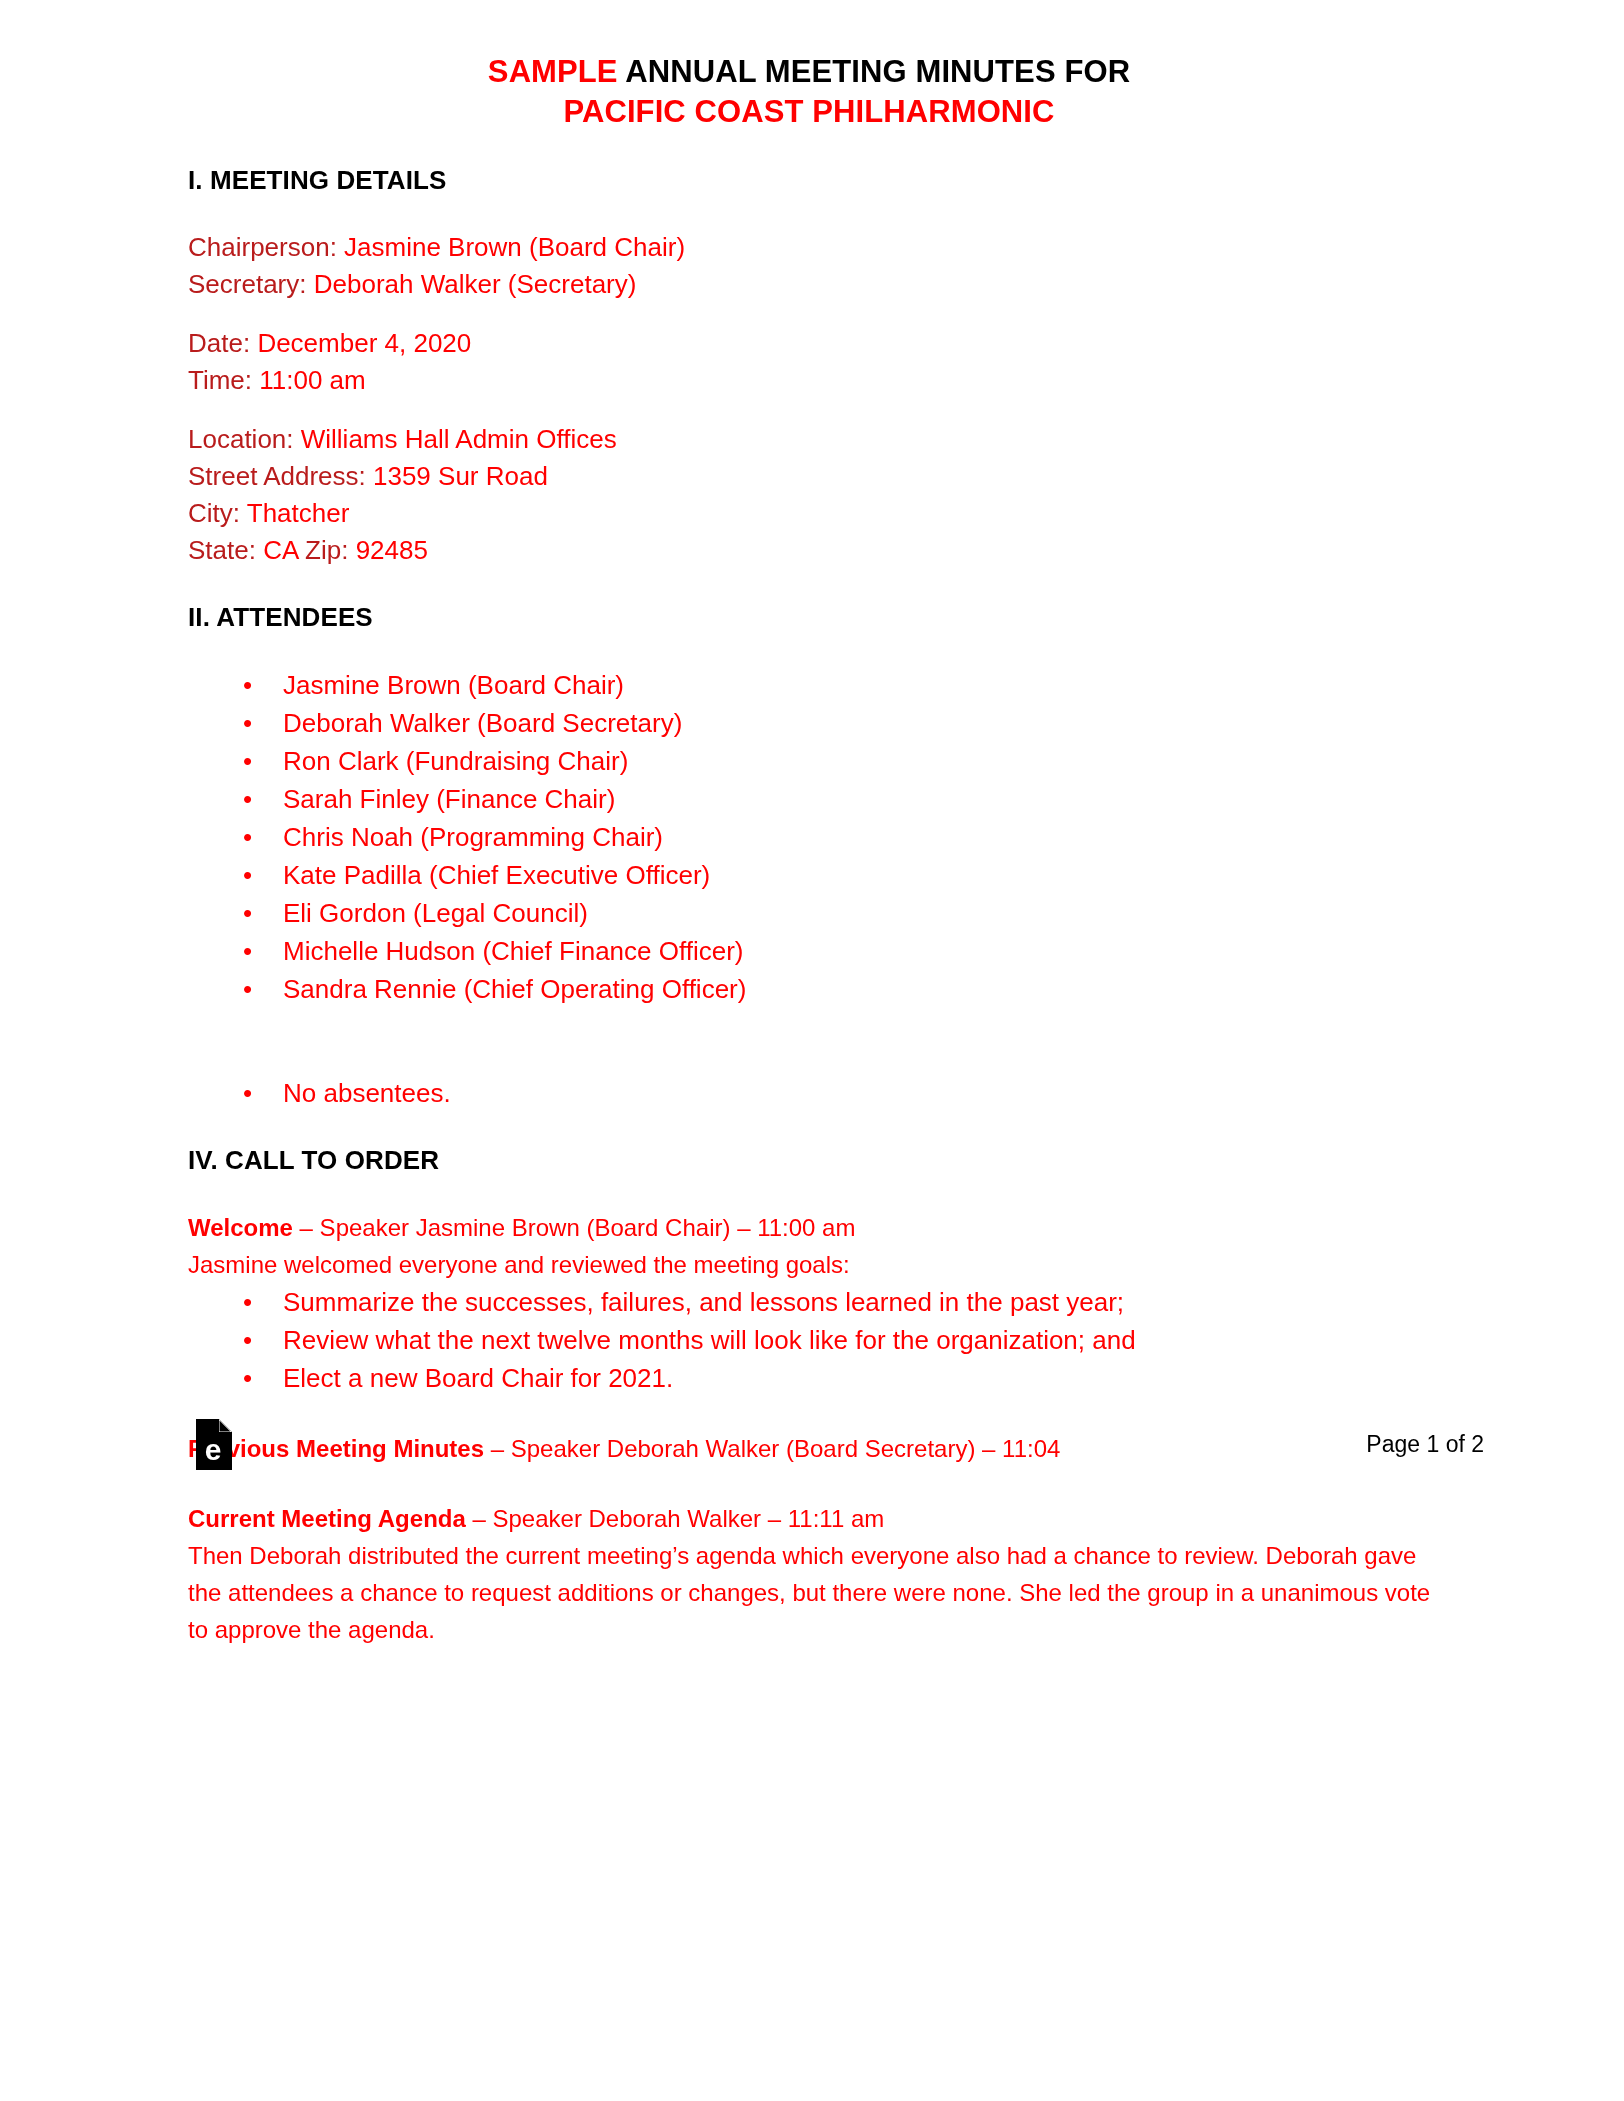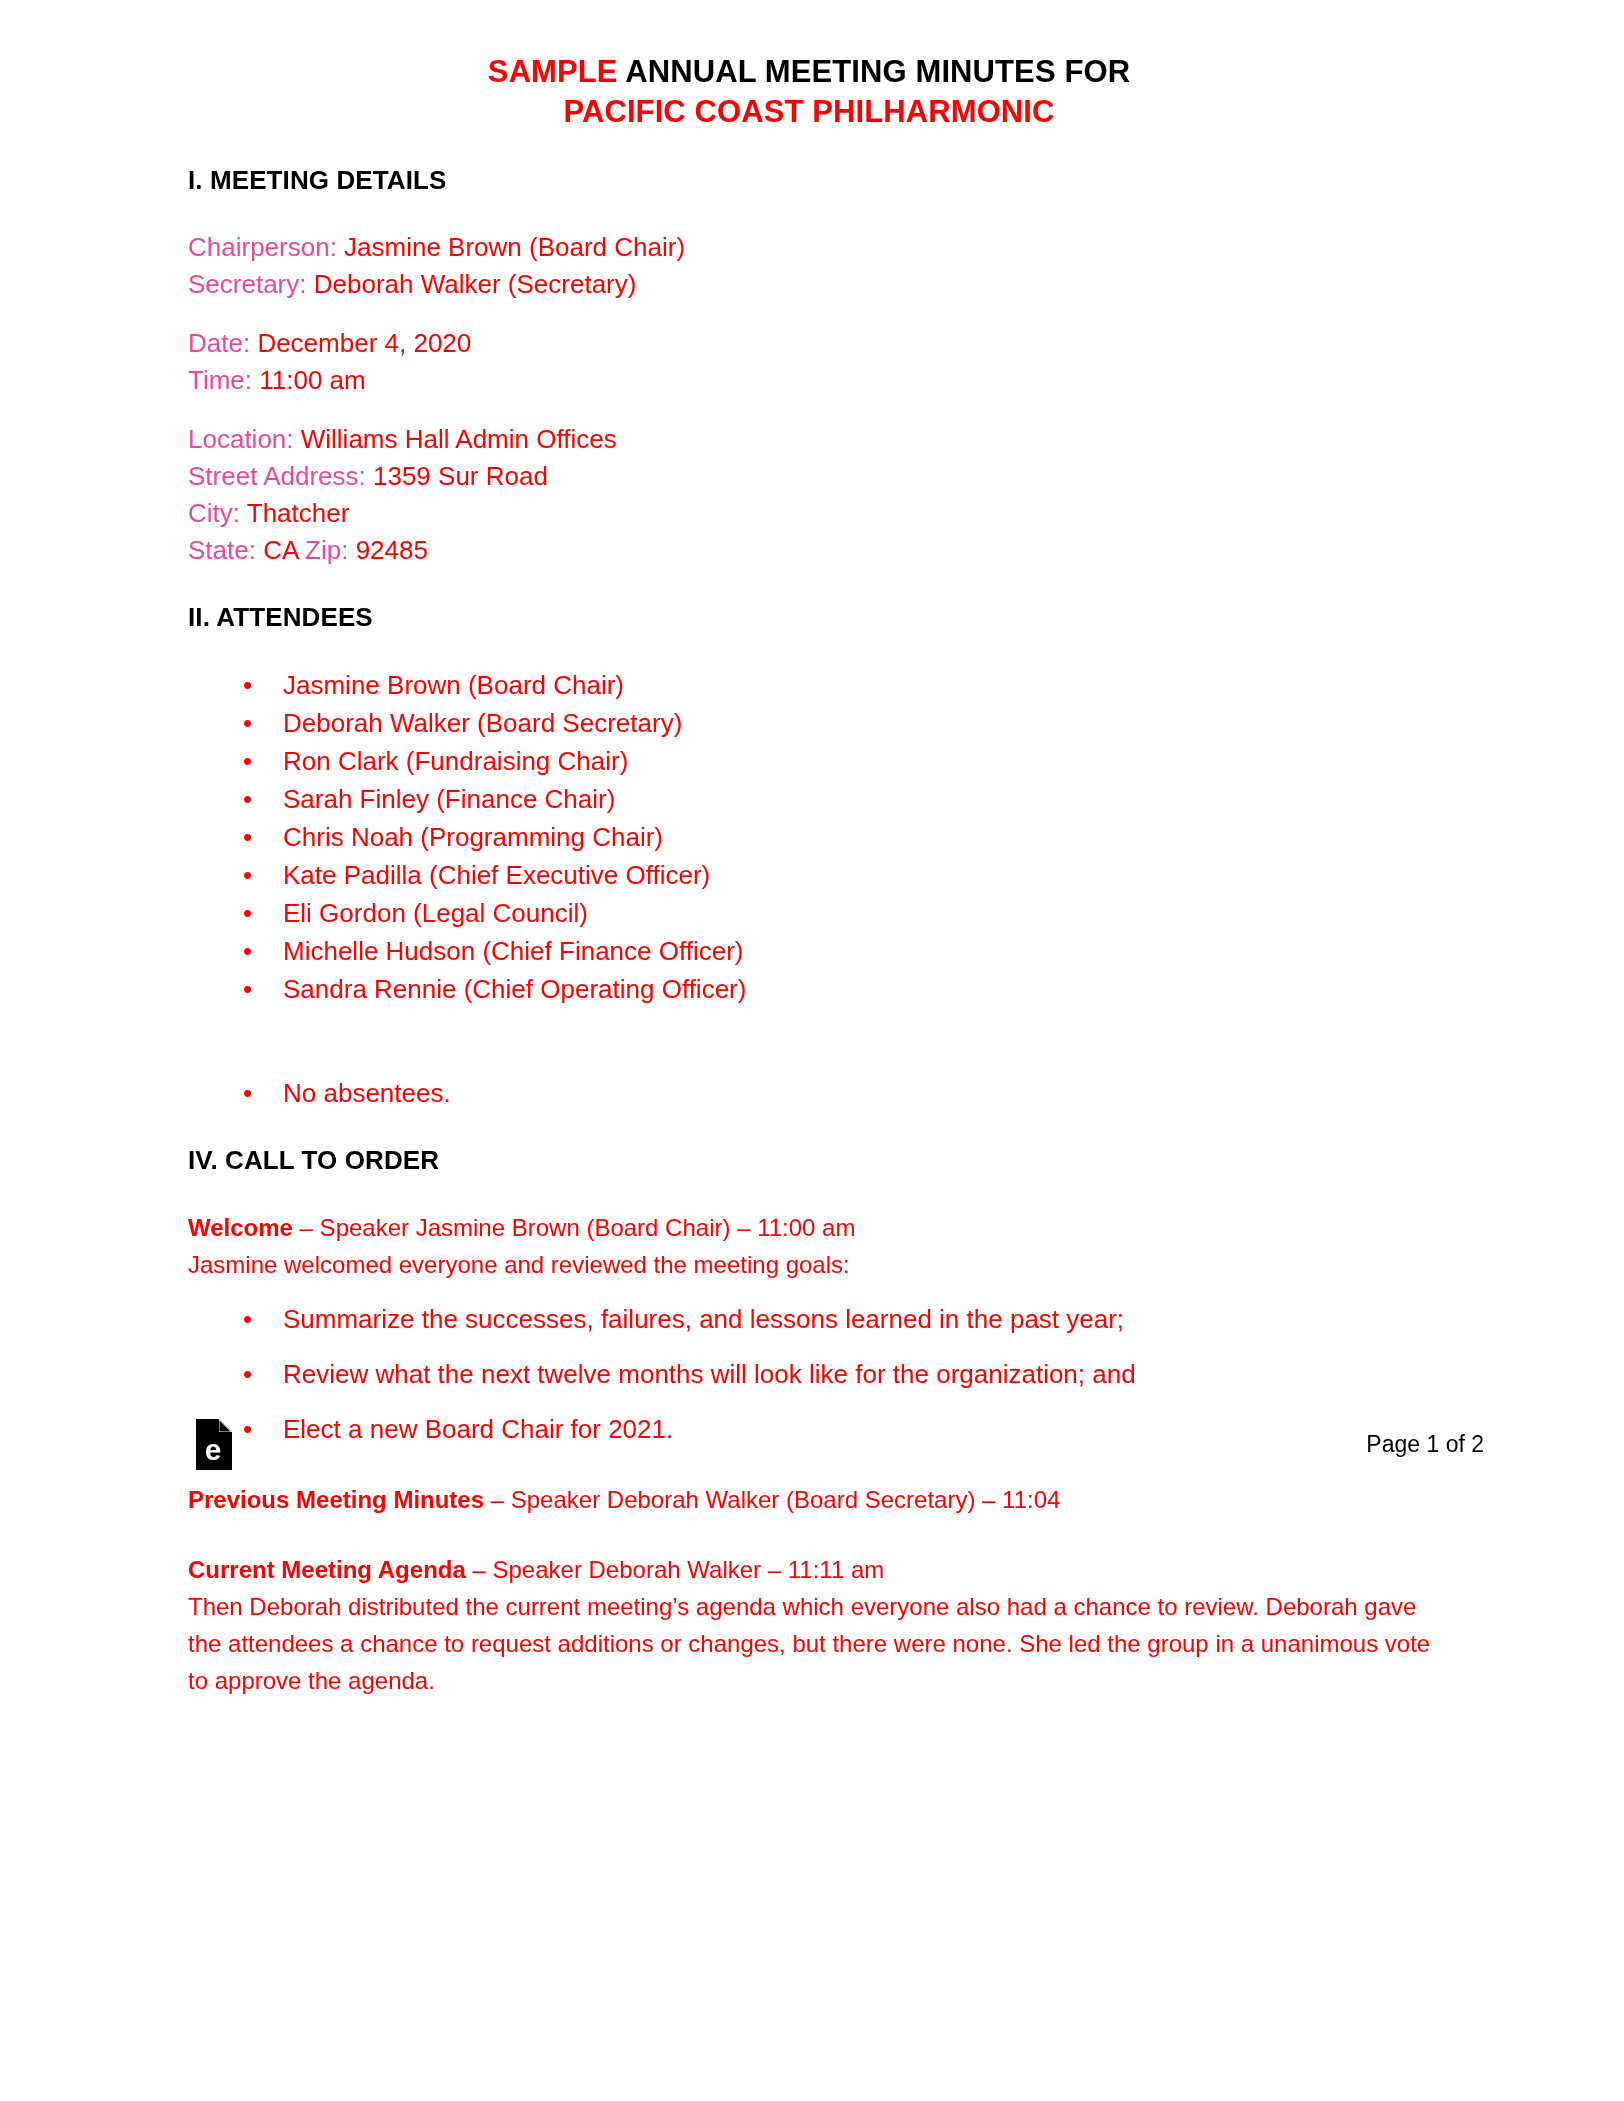--- a/index.html
+++ b/index.html
@@ -78,27 +78,26 @@
     content: "\2022";
     position: absolute;
     left: 55px;
     top: 0;
     font-size: 26px;
     color: #ff0000;
   }
 
   .wrap-bullets li {
     line-height: 38px;
-    margin-top: 17px;
   }
 
   .spacer-sm { height: 22px; }
   .spacer-md { height: 33px; }
 
-  .blk-label { color: #ec4899; margin-top: 28px; }
+  .blk-label { color: #b91c1c; margin-top: 28px; }
 
   .footer {
     position: absolute;
     left: 0;
     bottom: 0;
     width: 1624px;
     height: 120px;
   }
   .logo {
     position: absolute;

